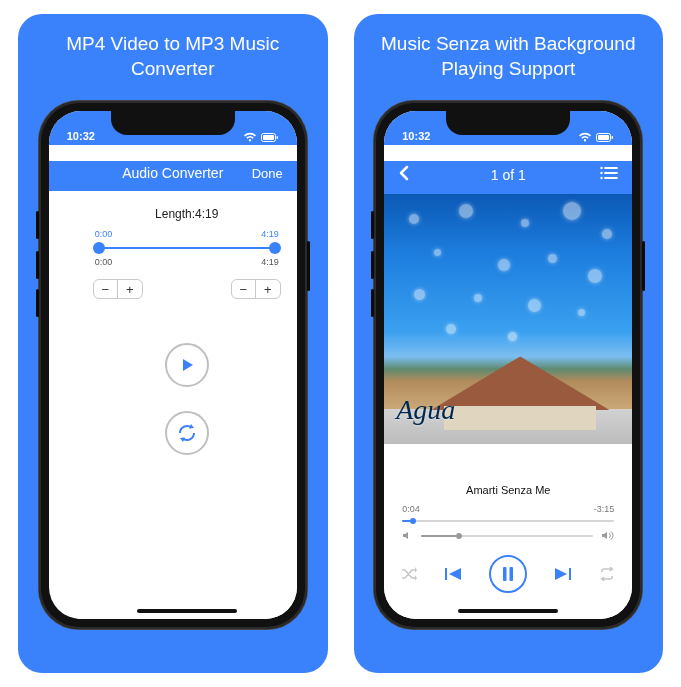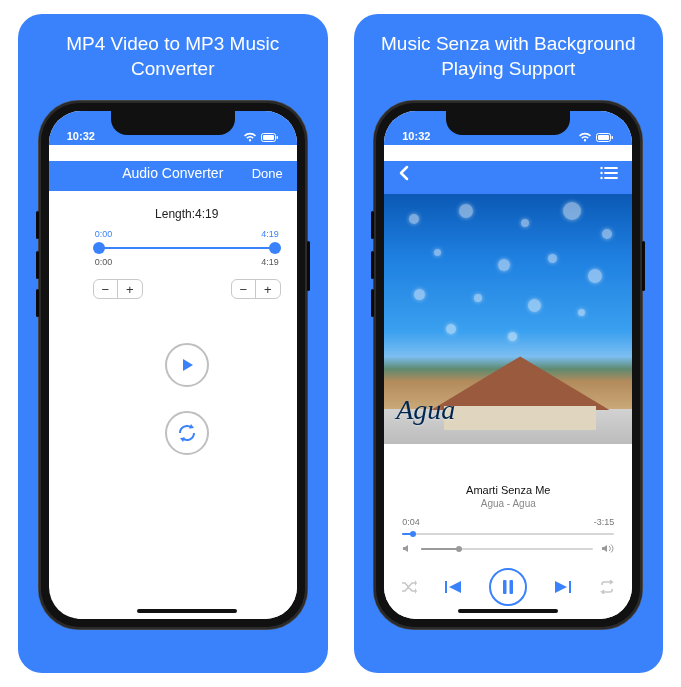--- a/index.html
+++ b/index.html
@@ -246,20 +246,21 @@
             </svg>
         </span>
       </div>
 
       <div class="navbar">
         <span class="side left">
           <svg width="12" height="16" viewBox="0 0 12 16">
               <path fill="none" stroke="#fff" stroke-width="2.5" stroke-linecap="round" stroke-linejoin="round" d="M9 2L3 8l6 6"></path>
             </svg>
         </span>
+        <span class="title">1 of 1</span>
         <span class="side right">
           <svg width="18" height="14" viewBox="0 0 18 14">
               <path stroke="#fff" stroke-width="1.8" stroke-linecap="round" d="M5 2h12M5 7h12M5 12h12"></path>
               <circle cx="1.5" cy="2" r="1.2" fill="#fff"></circle>
               <circle cx="1.5" cy="7" r="1.2" fill="#fff"></circle>
               <circle cx="1.5" cy="12" r="1.2" fill="#fff"></circle>
             </svg>
         </span>
       </div>
 
@@ -282,21 +283,20 @@
             <span style="left:25%;top:52%;width:10px;height:10px"></span>
             <span style="left:50%;top:55%;width:9px;height:9px"></span>
           </div>
           <div class="roof"></div>
           <div class="wall"></div>
           <div class="album-title">Agua</div>
         </div>
 
         <div class="meta">
           <div class="song">Amarti Senza Me</div>
-          <div class="artist">Agua - Agua</div>
         </div>
 
         <div class="progress">
           <div class="ptimes">
             <span>0:04</span>
             <span>-3:15</span>
           </div>
           <div class="ptrack">
             <div class="bg"></div>
               <div class="fg"></div>

